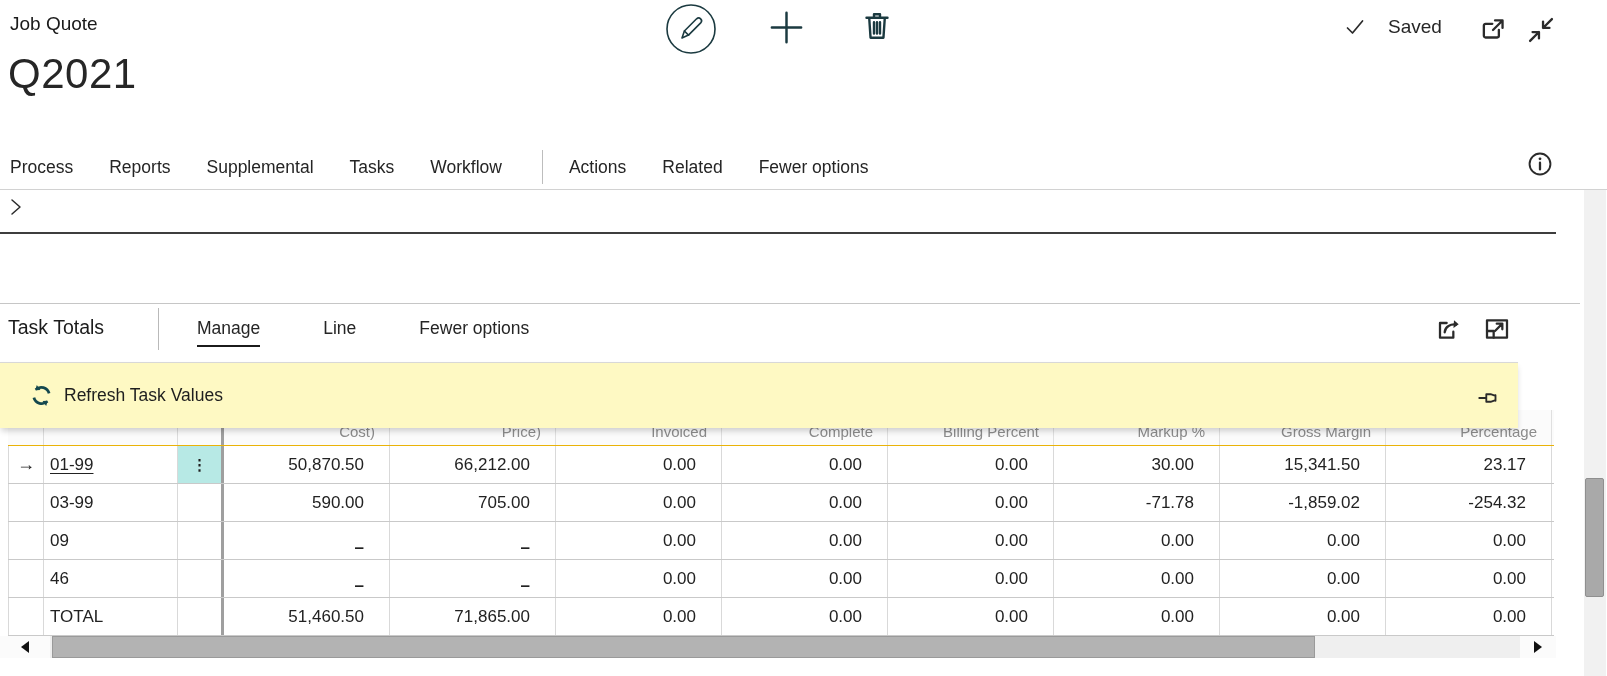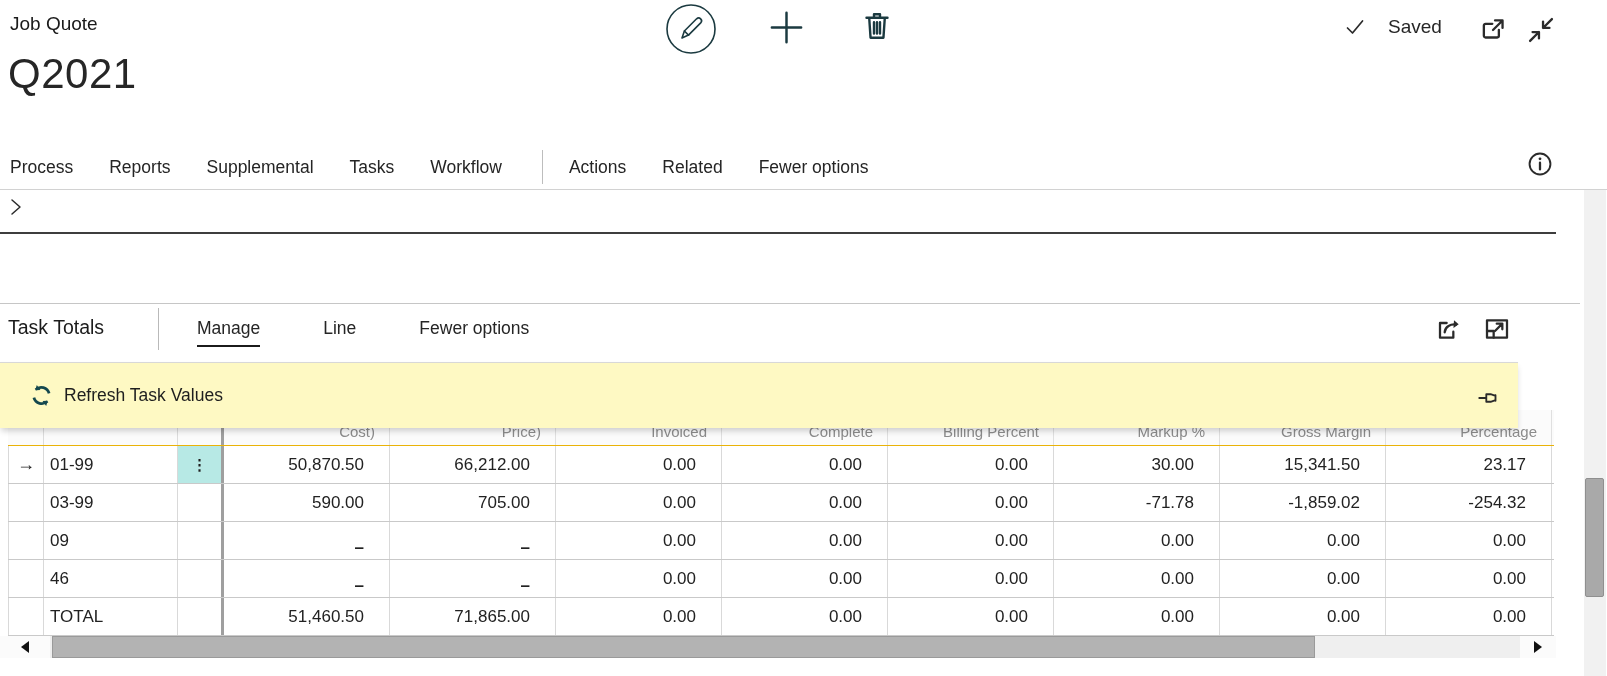--- a/index.html
+++ b/index.html
@@ -53,21 +53,21 @@
   .trow, .hrow { display:grid; grid-template-columns:36px 134px 46px repeat(8,166px); }
   .hrow { height:36px; background:#fbfbfb; border-bottom:1px solid #eab308; overflow:hidden; }
   .hcell { font-size:15px; color:#8c8c8c; text-align:right; padding-right:14px; border-right:1px solid #e0e0e0; }
   .hcell span { display:block; margin-top:13px; }
   .hcell.nb { border-right:1px solid #dcdcdc; }
   .hcell.freeze { border-right:3px solid #9f9f9f; }
   .trow { height:38px; border-bottom:1px solid #c9c9c9; background:#fff; }
   .trow .c { display:flex; align-items:center; border-right:1px solid #d9d9d9; font-size:17px; color:#222; }
   .c.ind { justify-content:center; border-left:1px solid #d9d9d9; font-size:18px; color:#1b1b1b; }
   .c.task { padding-left:6px; }
-  .c.task.focus { text-underline-offset:3px; }
+  .c.task.focus { text-decoration:underline; text-underline-offset:3px; }
   .c.menu { justify-content:center; font-size:15px; font-weight:700; color:#1f1f1f; border-right:3px solid #9f9f9f; }
   .c.menu.selmenu { background:#b7e9e5; }
   .c.num { justify-content:flex-end; padding-right:25px; }
   .low { display:inline-block; transform:translateY(7px); font-weight:700; }
 
   
   .h-scroll { position:absolute; left:0; top:636px; width:1556px; height:22px; background:#efefef; }
   .h-btn { position:absolute; top:0; width:50px; height:22px; background:#fbfbfb; display:flex; align-items:center; justify-content:center; cursor:pointer; }
   .h-btn.left { left:0; } .h-btn.right { right:0; width:36px; }
   .tri-l { width:0; height:0; border-top:6px solid transparent; border-bottom:6px solid transparent; border-right:8px solid #111; }

